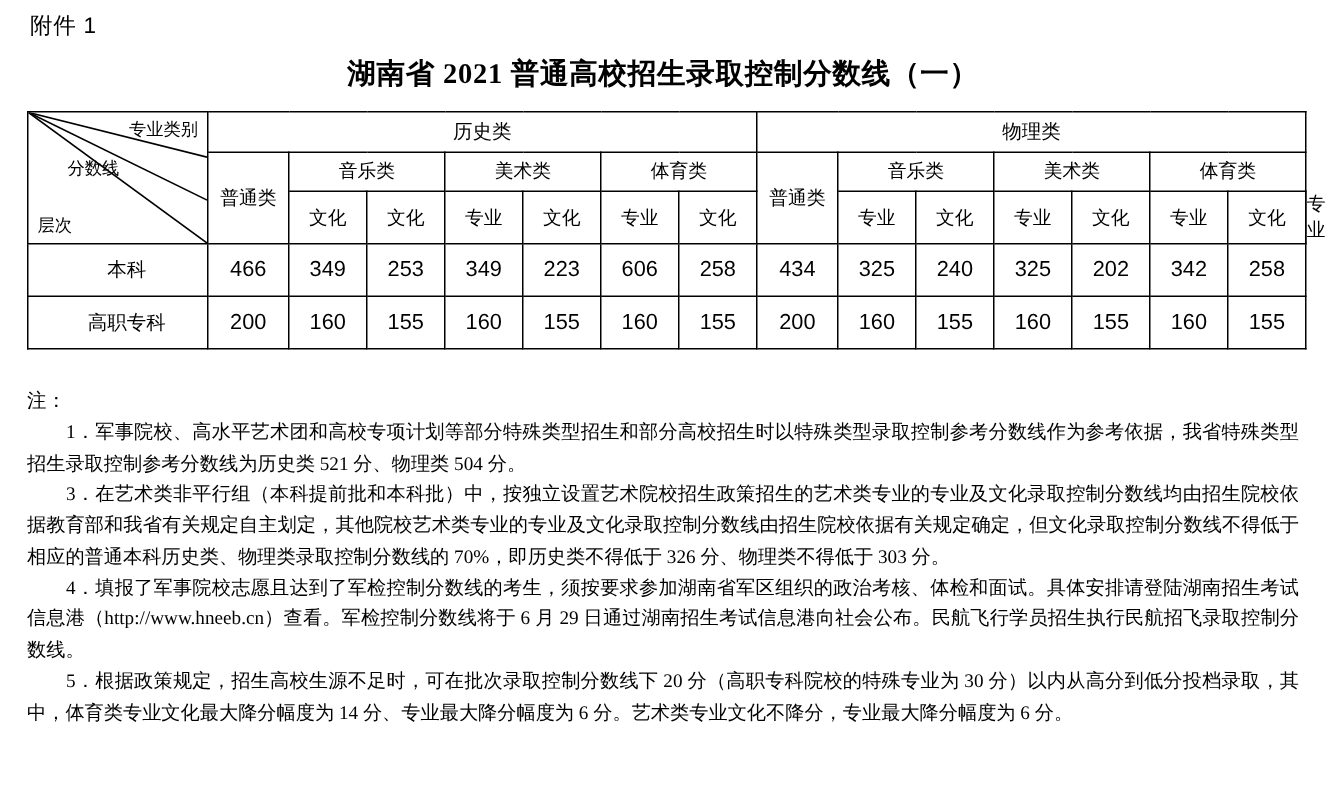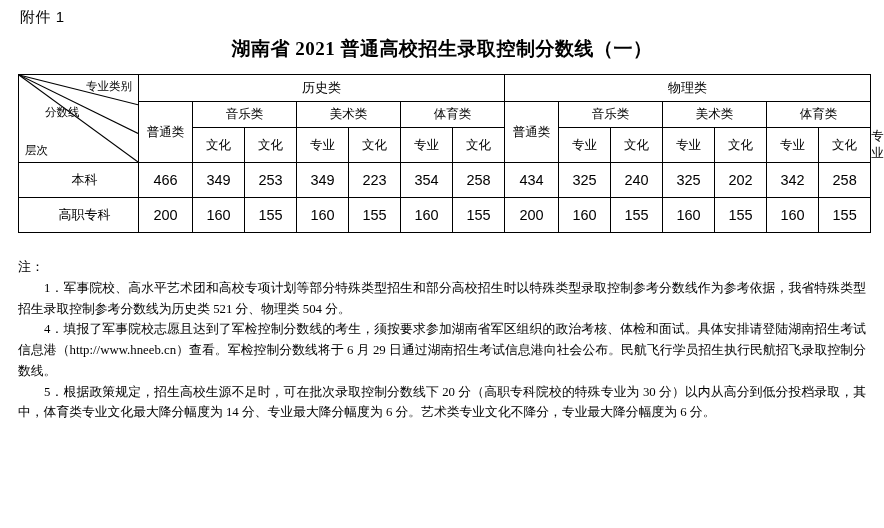--- a/index.html
+++ b/index.html
@@ -198,21 +198,21 @@
         <td class="type-head">文化</td>
         <td class="type-head">专业</td>
       </tr>
       <tr>
         <td class="row-label">本科</td>
         <td class="val-cell">466</td>
         <td class="val-cell">349</td>
         <td class="val-cell">253</td>
         <td class="val-cell">349</td>
         <td class="val-cell">223</td>
-        <td class="val-cell">354</td>
+        <td class="val-cell">606</td>
         <td class="val-cell">258</td>
         <td class="val-cell">434</td>
         <td class="val-cell">325</td>
         <td class="val-cell">240</td>
         <td class="val-cell">325</td>
         <td class="val-cell">202</td>
         <td class="val-cell">342</td>
         <td class="val-cell">258</td>
       </tr>
       <tr>
@@ -231,17 +231,18 @@
         <td class="val-cell">155</td>
         <td class="val-cell">160</td>
         <td class="val-cell">155</td>
       </tr>
     </tbody>
   </table>
 
   <div class="notes">
     <div class="notes-title">注：</div>
     <p class="note-item">1．军事院校、高水平艺术团和高校专项计划等部分特殊类型招生和部分高校招生时以特殊类型录取控制参考分数线作为参考依据，我省特殊类型招生录取控制参考分数线为历史类 521 分、物理类 504 分。</p>
+    <p class="note-item">3．在艺术类非平行组（本科提前批和本科批）中，按独立设置艺术院校招生政策招生的艺术类专业的专业及文化录取控制分数线均由招生院校依据教育部和我省有关规定自主划定，其他院校艺术类专业的专业及文化录取控制分数线由招生院校依据有关规定确定，但文化录取控制分数线不得低于相应的普通本科历史类、物理类录取控制分数线的 70%，即历史类不得低于 326 分、物理类不得低于 303 分。</p>
     <p class="note-item">4．填报了军事院校志愿且达到了军检控制分数线的考生，须按要求参加湖南省军区组织的政治考核、体检和面试。具体安排请登陆湖南招生考试信息港（http://www.hneeb.cn）查看。军检控制分数线将于 6 月 29 日通过湖南招生考试信息港向社会公布。民航飞行学员招生执行民航招飞录取控制分数线。</p>
     <p class="note-item">5．根据政策规定，招生高校生源不足时，可在批次录取控制分数线下 20 分（高职专科院校的特殊专业为 30 分）以内从高分到低分投档录取，其中，体育类专业文化最大降分幅度为 14 分、专业最大降分幅度为 6 分。艺术类专业文化不降分，专业最大降分幅度为 6 分。</p>
   </div>
 
 </div>
 
 </body></html>

